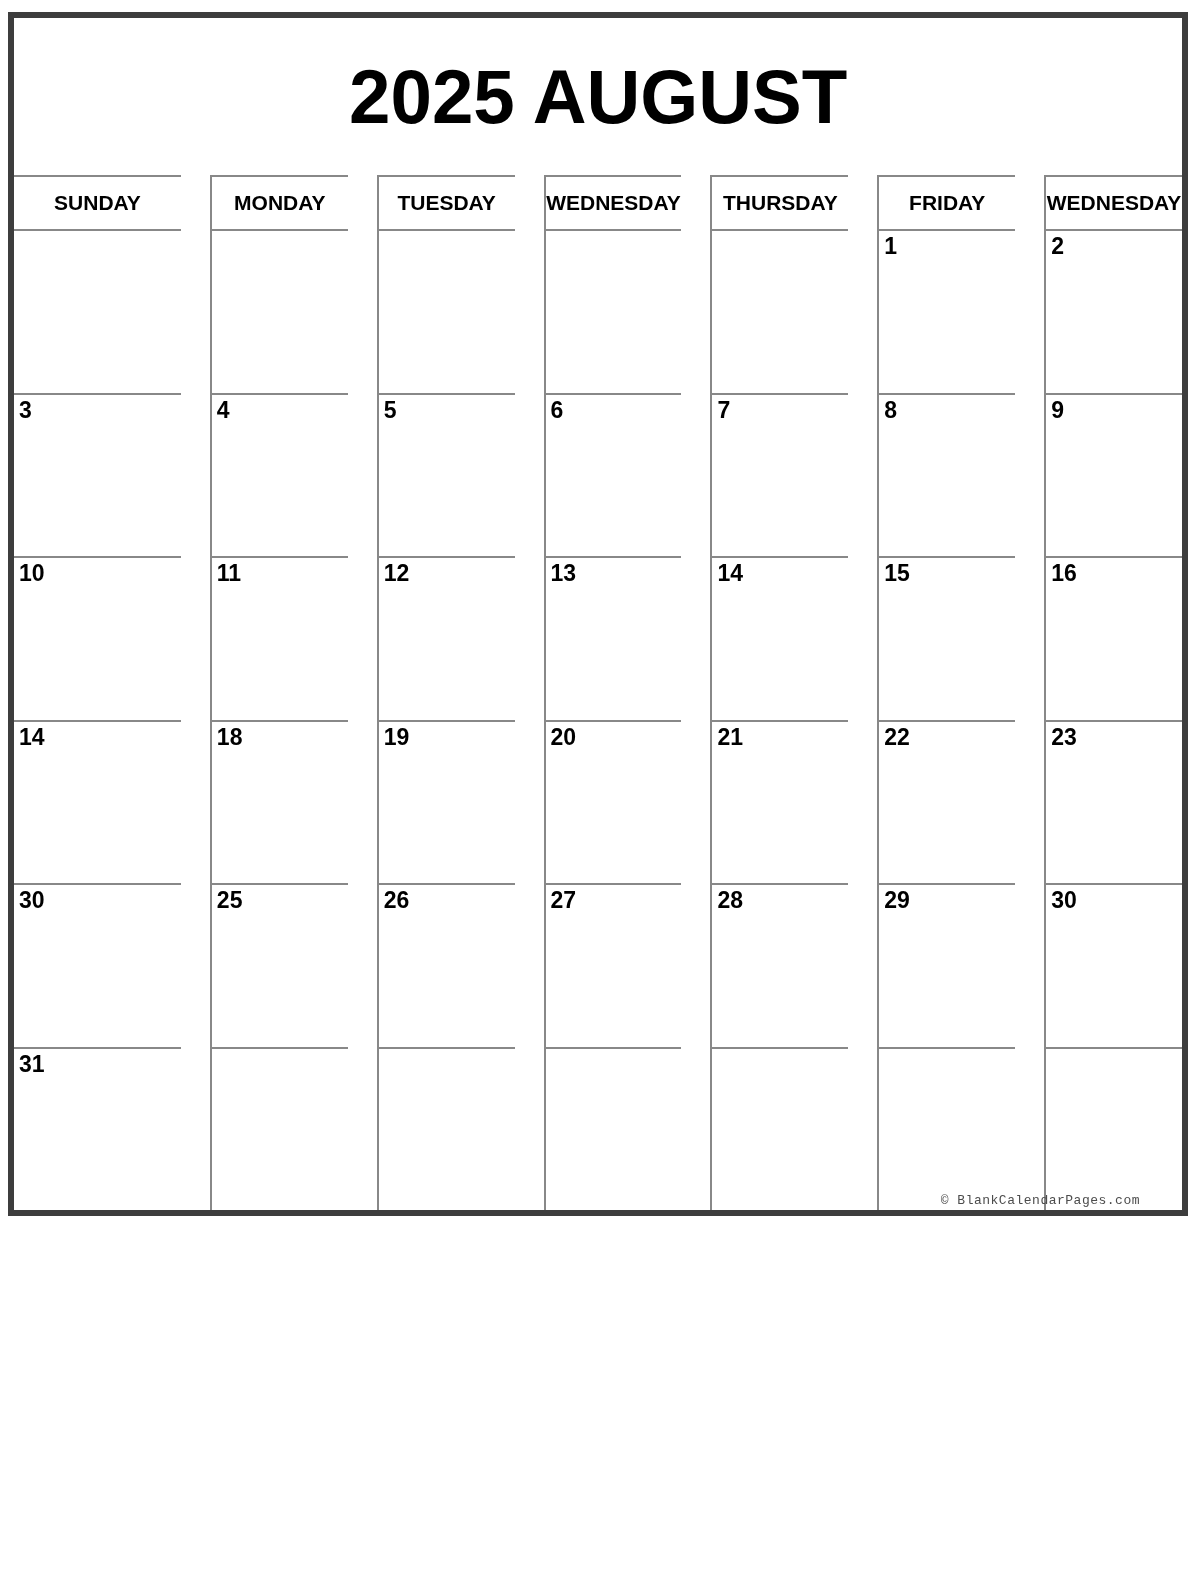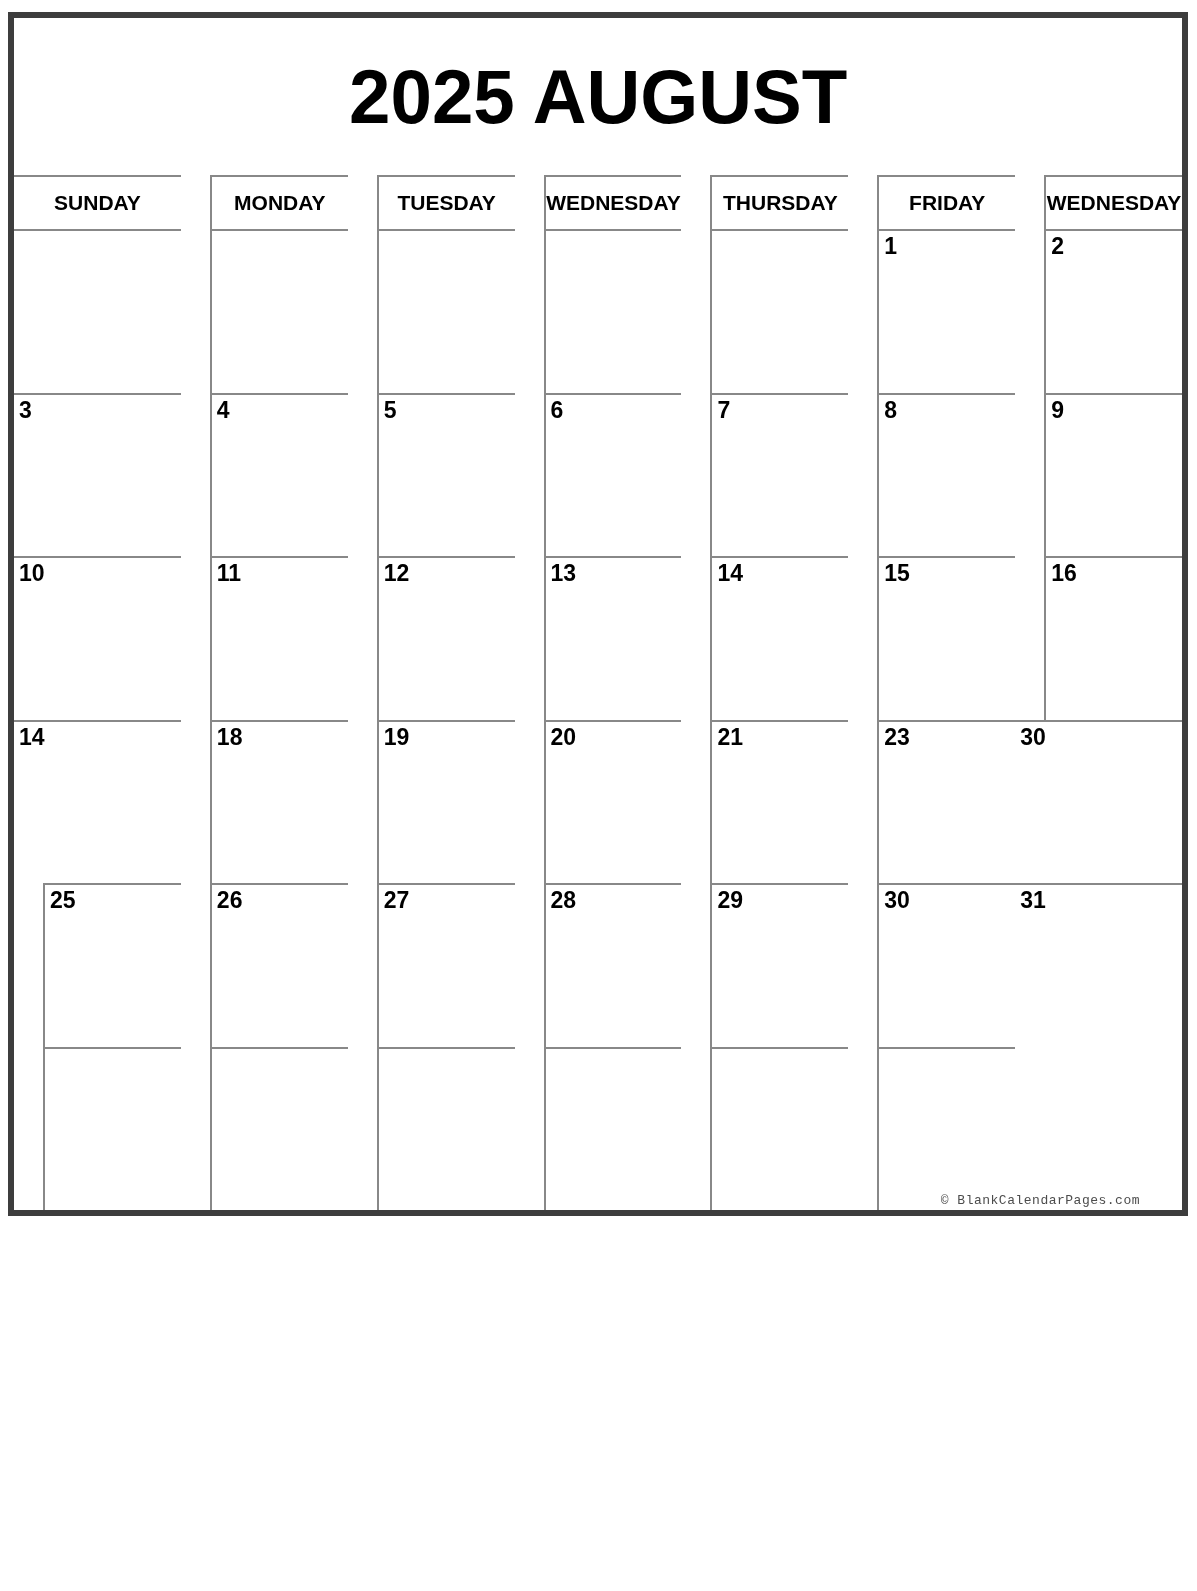--- a/index.html
+++ b/index.html
@@ -117,20 +117,21 @@
       <div class="day-cell col-not-first">12</div>
       <div class="day-cell col-not-first">13</div>
       <div class="day-cell col-not-first">14</div>
       <div class="day-cell col-not-first">15</div>
       <div class="day-cell col-not-first">16</div>
       <div class="day-cell">14</div>
       <div class="day-cell col-not-first">18</div>
       <div class="day-cell col-not-first">19</div>
       <div class="day-cell col-not-first">20</div>
       <div class="day-cell col-not-first">21</div>
+      <div class="day-cell col-not-first">22</div>
       <div class="day-cell col-not-first">23</div>
       <div class="day-cell">30</div>
       <div class="day-cell col-not-first">25</div>
       <div class="day-cell col-not-first">26</div>
       <div class="day-cell col-not-first">27</div>
       <div class="day-cell col-not-first">28</div>
       <div class="day-cell col-not-first">29</div>
       <div class="day-cell col-not-first">30</div>
       <div class="day-cell">31</div>
       <div class="day-cell col-not-first"></div>

